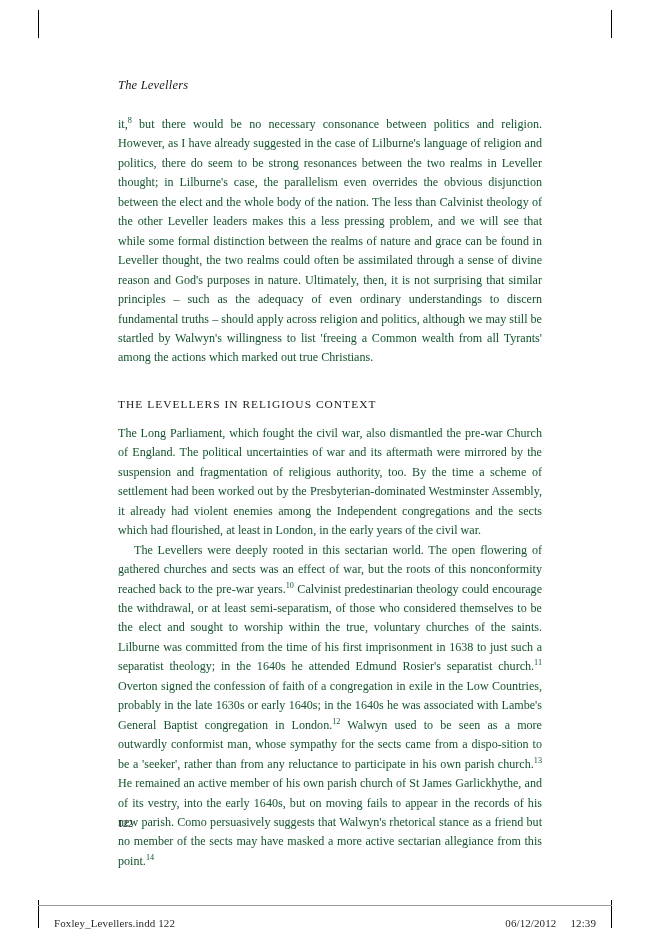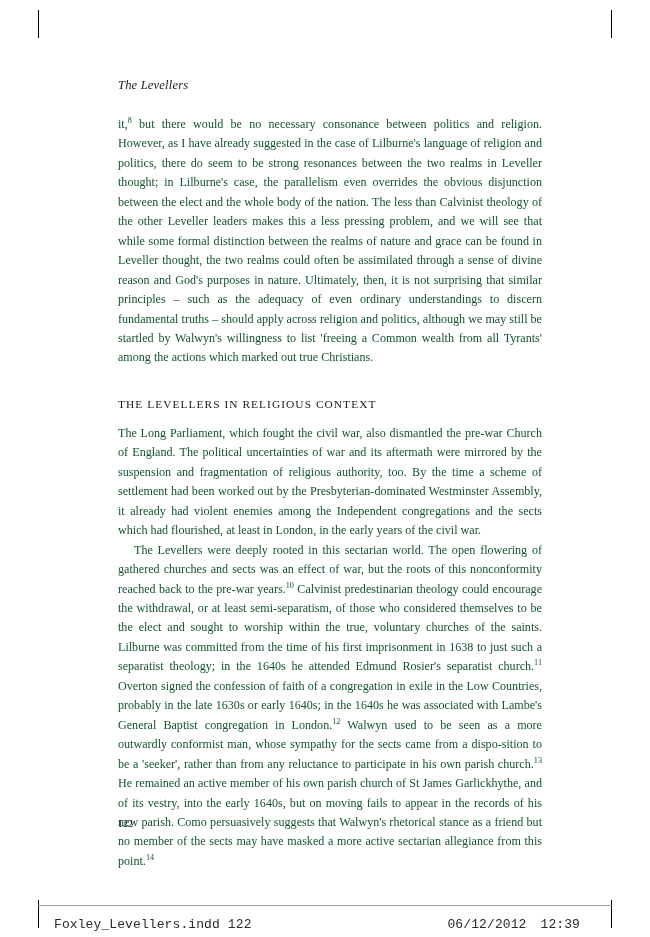--- a/index.html
+++ b/index.html
@@ -91,27 +91,27 @@
     left: 38px;
     top: 905px;
     width: 574px;
     height: 1px;
     background: #9a9a9a;
   }
 
   .footer {
     position: absolute;
     top: 917px;
-    font-size: 13px;
-    font-family: Liberation Mono, monospace;
+    font-size: 11px;
+    font-family: Liberation Serif, serif;
     color: #2a2a2a;
     letter-spacing: 0.1px;
   }
   .footer-left { left: 54px; }
-  .footer-right { right: 54px; }
+  .footer-right { right: 38px; }
   .footer-right span { margin-left: 14px; }
 </style>
 </head>
 <body>
 
 <div class="page">
 
   <div class="crop crop-v crop-tl-v"></div>
   <div class="crop crop-v crop-tr-v"></div>
   <div class="crop crop-v crop-bl-v"></div>

